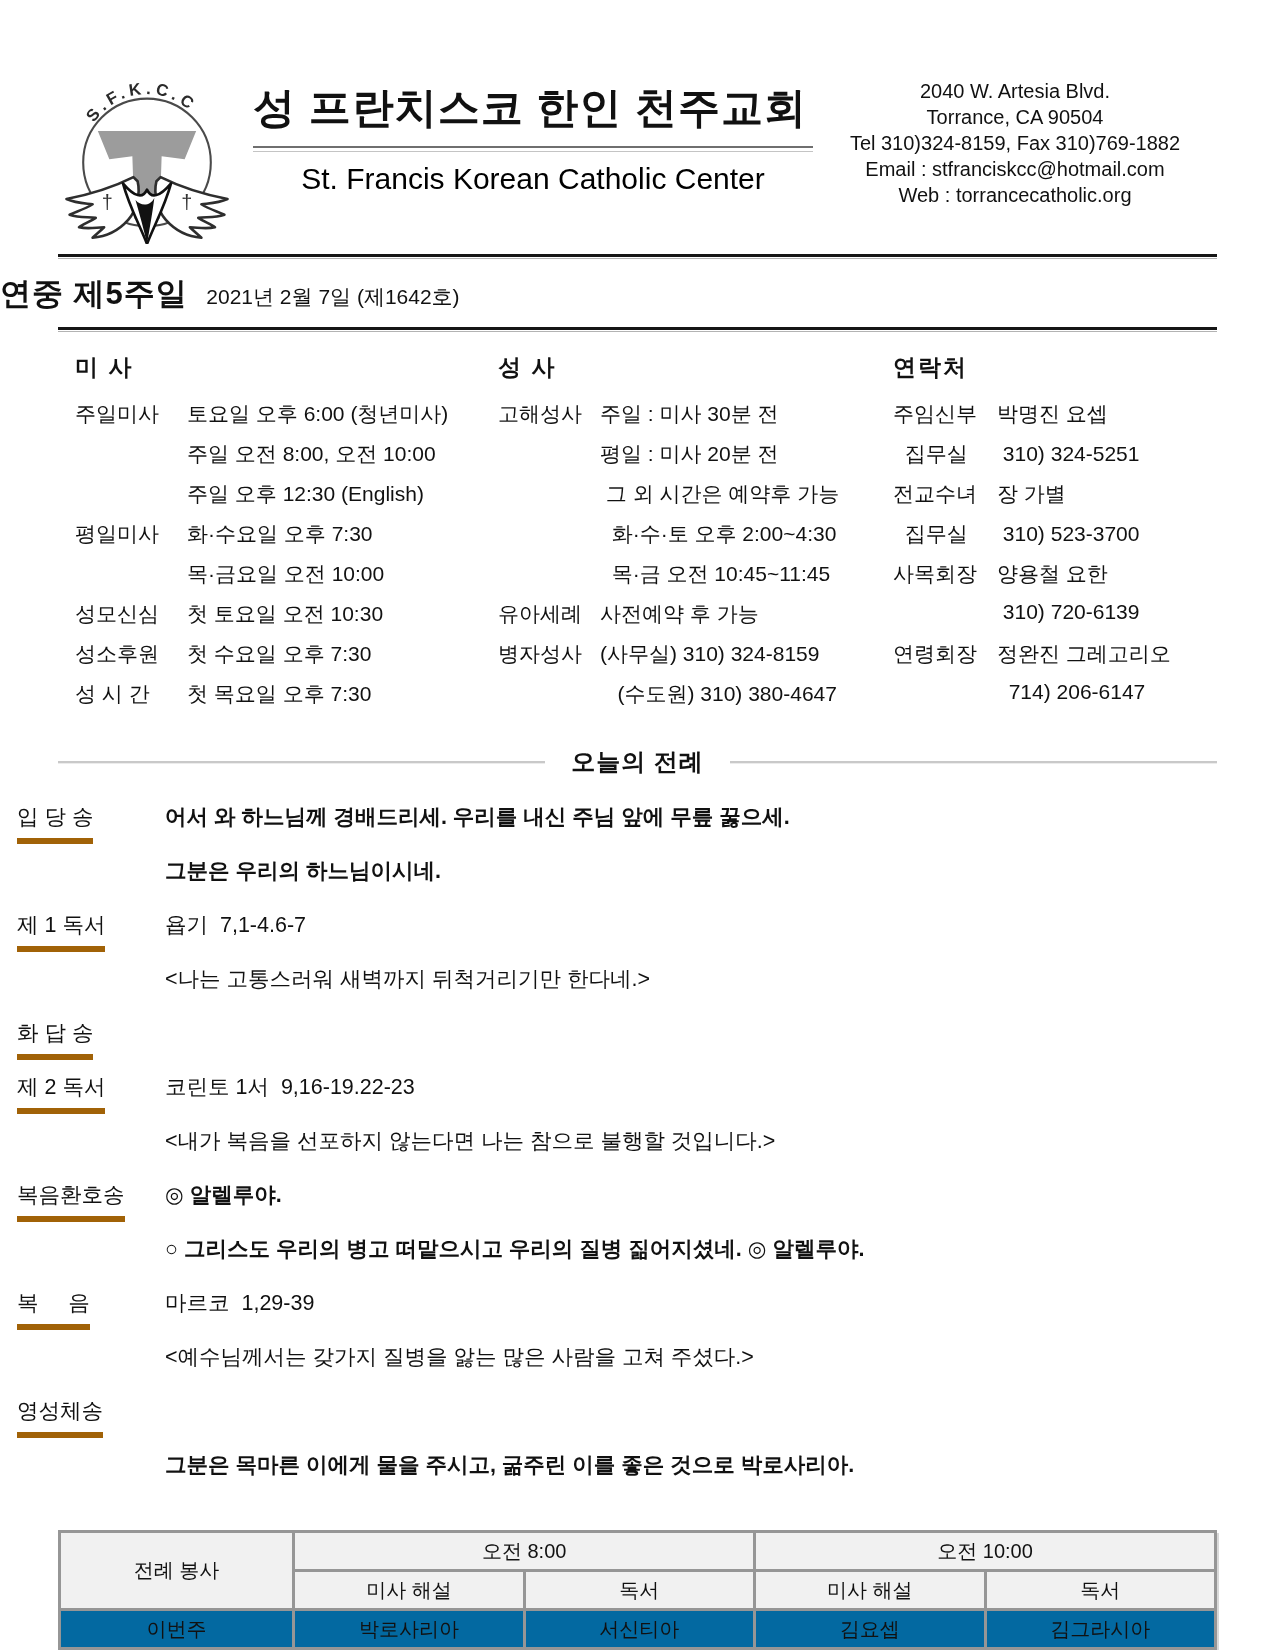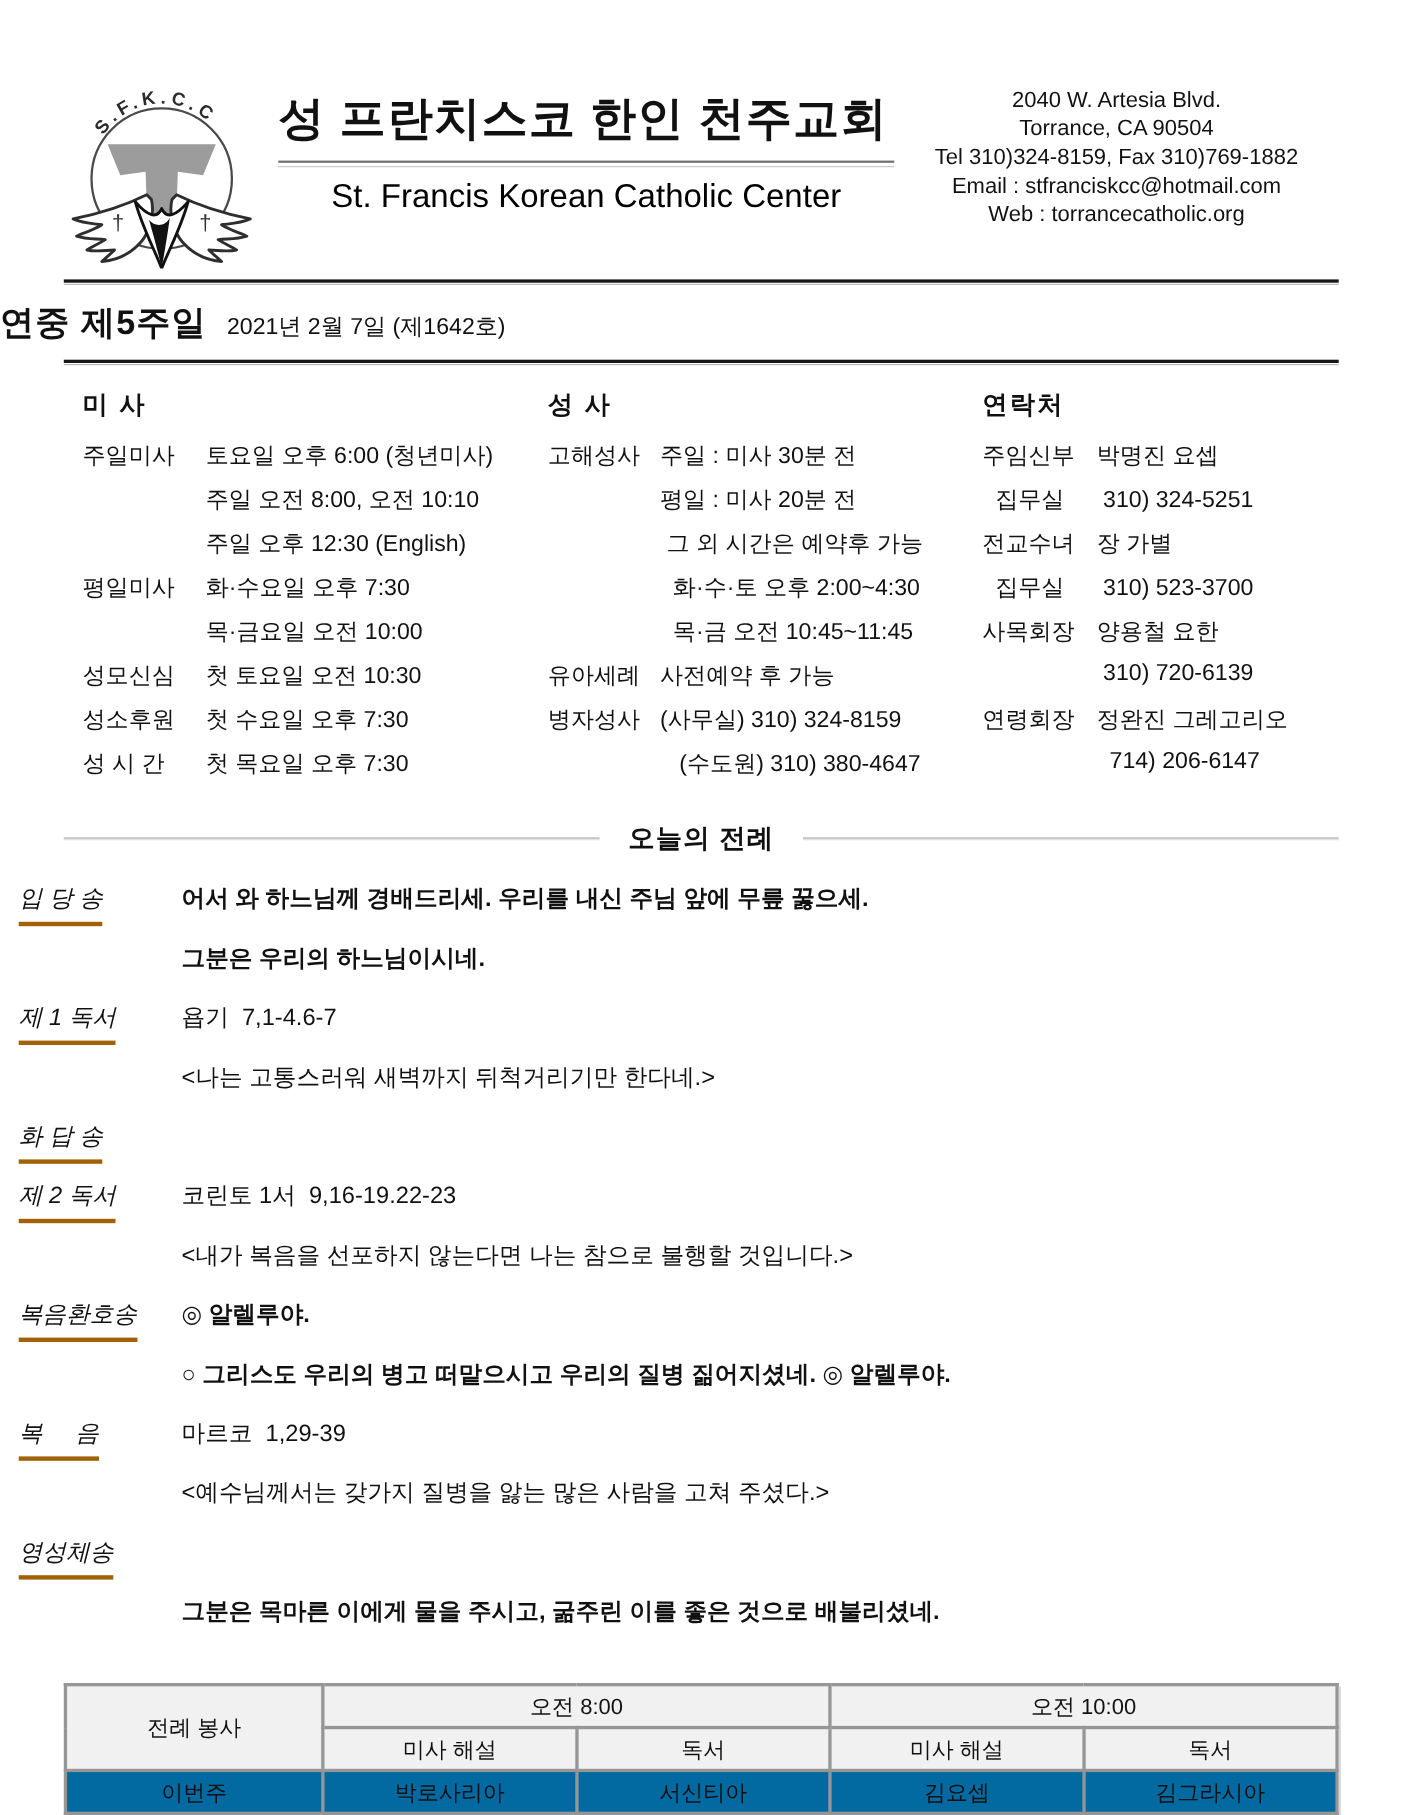--- a/index.html
+++ b/index.html
@@ -36,21 +36,21 @@
   .c3 .sched-label{flex:0 0 104px;}
   .sched-text{white-space:pre;}
 
   
   .section-head{display:flex;align-items:center;margin:26px 58px 0 58px;}
   .section-head .ln{flex:1;height:2px;background:#c9c9c9;box-shadow:0 1px 0 #ececec;}
   .section-head .t{font-size:24px;font-weight:bold;padding:0 26px;letter-spacing:1px;}
   .liturgy{margin-top:24px;padding-left:17px;}
   .lit-row{display:flex;align-items:baseline;height:54px;font-size:21.5px;}
   .lit-label{flex:0 0 148px;white-space:pre;}
-  .lit-label .u{display:inline-block;border-bottom:4px solid #a16207;padding-bottom:7px;white-space:pre;font-style:italic;}
+  .lit-label .u{display:inline-block;border-bottom:6px solid #a16207;padding-bottom:7px;white-space:pre;}
   .lit-text{white-space:pre;}
   .lit-text.bold{font-weight:bold;}
 
   
   .roster{margin:26px 58px 0 58px;}
   table.roster-t{width:100%;border-collapse:collapse;table-layout:fixed;
     border:3px solid #7e7e7e;box-shadow:2px 3px 0 #d9d9d9;}
   table.roster-t td,table.roster-t th{border:3px solid #969696;text-align:center;
     font-size:20px;font-weight:normal;height:36px;padding:0;}
   table.roster-t thead th{background:#f1f1f1;}
@@ -111,21 +111,21 @@
   <div class="sched inner">
     <div class="sched-col c1">
       <div class="sched-title">미 사</div>
       <div>
           <div class="sched-row">
             <span class="sched-label">주일미사</span>
             <span class="sched-text">토요일 오후 6:00 (청년미사)</span>
           </div>
           <div class="sched-row">
             <span class="sched-label"></span>
-            <span class="sched-text">주일 오전 8:00, 오전 10:10</span>
+            <span class="sched-text">주일 오전 8:00, 오전 10:00</span>
           </div>
           <div class="sched-row">
             <span class="sched-label"></span>
             <span class="sched-text">주일 오후 12:30 (English)</span>
           </div>
           <div class="sched-row">
             <span class="sched-label">평일미사</span>
             <span class="sched-text">화·수요일 오후 7:30</span>
           </div>
           <div class="sched-row">
@@ -269,21 +269,21 @@
       </div>
       <div class="lit-row">
         <span class="lit-label"></span>
         <span class="lit-text">&lt;예수님께서는 갖가지 질병을 앓는 많은 사람을 고쳐 주셨다.&gt;</span>
       </div>
       <div class="lit-row">
         <span class="lit-label"><span class="u">영성체송</span></span>
       </div>
       <div class="lit-row">
         <span class="lit-label"></span>
-        <span class="lit-text bold">그분은 목마른 이에게 물을 주시고, 굶주린 이를 좋은 것으로 배불리셨네.</span>
+        <span class="lit-text bold">그분은 목마른 이에게 물을 주시고, 굶주린 이를 좋은 것으로 박로사리아.</span>
       </div>
     </div>
 
   <div class="roster">
     <table class="roster-t" id="roster-table">
         <thead>
           <tr>
             <th rowspan="2" style="width: 20%;">전례 봉사</th>
             <th colspan="2">오전 8:00</th>
             <th colspan="2">오전 10:00</th>

